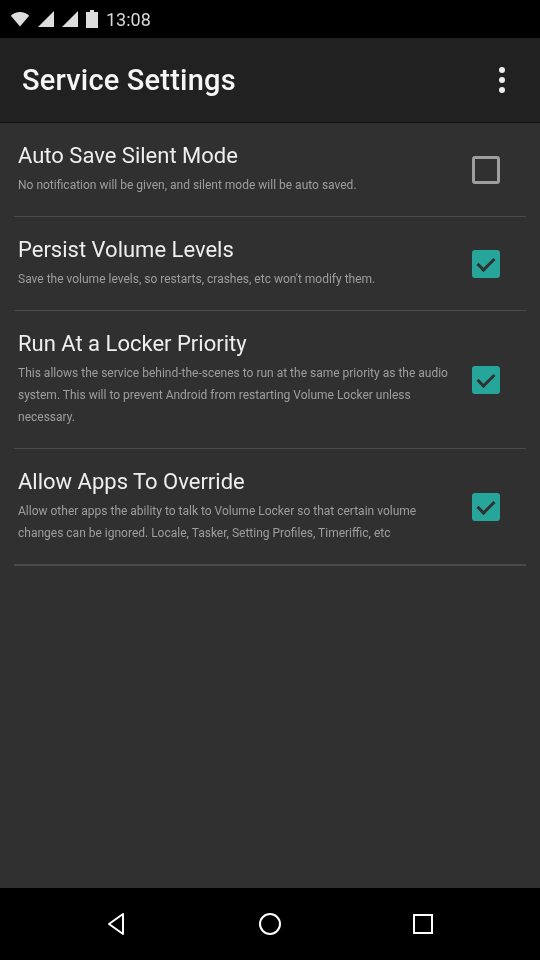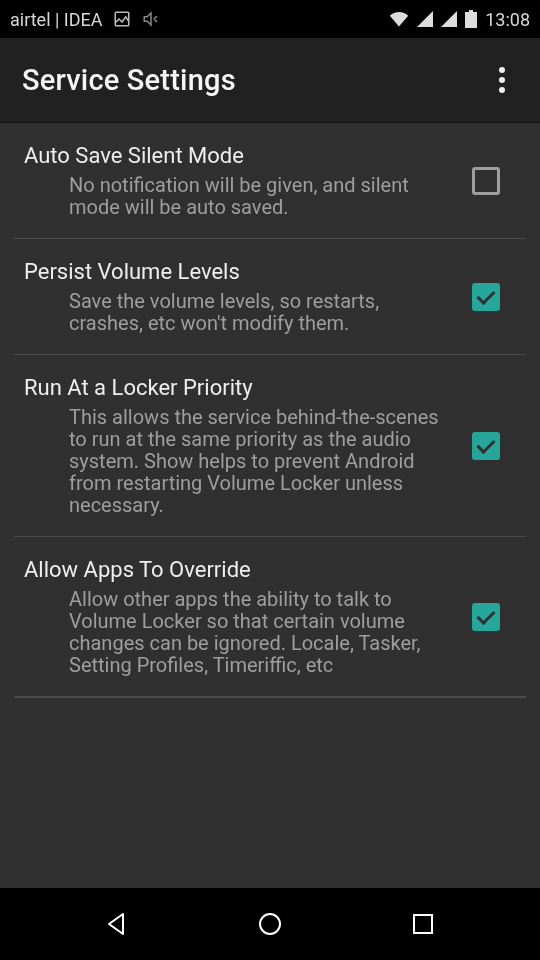--- a/index.html
+++ b/index.html
@@ -51,35 +51,34 @@
 
     .list {
       flex: 1;
       background: #303030;
       overflow: hidden;
     }
 
     .pref {
       display: flex;
       align-items: center;
-      padding: 20px 20px 20px 24px;
+      padding: 20px 20px 20px 18px;
       gap: 20px;
     }
     .pref-texts { flex: 1; }
     .pref-title {
       font-size: 22px;
       color: #eeeeee;
       font-weight: 400;
       margin-bottom: 6px;
     }
     .pref-summary {
-      font-size: 20px;
+      font-size: 12px;
       line-height: 22px;
       color: #9e9e9e;
-      margin-left: 45px;
     }
     .divider {
       height: 1px;
       background: #4a4a4a;
       margin-left: 14px;
       margin-right: 14px;
     }
 
     .checkbox {
       width: 28px; height: 28px;
@@ -114,34 +113,20 @@
     .nav-btn {
       width: 80px; height: 48px;
       display: flex; align-items: center; justify-content: center;
       cursor: pointer;
     }
   </style>
 </head>
 <body>
 
 <div class="statusbar">
-  <div class="statusbar-left">
-    <span>airtel | IDEA</span>
-    <span class="sb-ico">
-      <svg width="18" height="18" viewBox="0 0 24 24" fill="none" stroke="#bbb" stroke-width="2">
-          <rect x="3" y="3" width="18" height="18" rx="1"></rect>
-          <path d="M3 17l5-5 4 4 5-7 4 6"></path>
-        </svg>
-    </span>
-    <span class="sb-ico">
-      <svg width="20" height="18" viewBox="0 0 24 24" fill="#888">
-          <path d="M3 9v6h4l5 5V4L7 9H3zm13 3l4 4m0-8l-4 4" stroke="#888" stroke-width="2" fill="none"></path>
-        </svg>
-    </span>
-  </div>
   <div class="statusbar-right">
     <span class="sb-ico">
       <svg width="20" height="16" viewBox="0 0 24 18" fill="#ddd">
           <path d="M12 18L1 5c6-6 16-6 22 0L12 18z"></path>
         </svg>
     </span>
     <span class="sb-ico">
       <svg width="16" height="16" viewBox="0 0 16 16" fill="#ddd">
           <path d="M0 16L16 0v16H0z"></path>
         </svg>
@@ -190,21 +175,21 @@
         <div class="pref-title">Persist Volume Levels</div>
         <div class="pref-summary">Save the volume levels, so restarts, crashes, etc won't modify them.</div>
       </div>
       <div class="checkbox checked"></div>
     </div>
     <div class="divider"></div>
 
     <div class="pref">
       <div class="pref-texts">
         <div class="pref-title">Run At a Locker Priority</div>
-        <div class="pref-summary">This allows the service behind-the-scenes to run at the same priority as the audio system. Show helps to prevent Android from restarting Volume Locker unless necessary.</div>
+        <div class="pref-summary">This allows the service behind-the-scenes to run at the same priority as the audio system. This will to prevent Android from restarting Volume Locker unless necessary.</div>
       </div>
       <div class="checkbox checked"></div>
     </div>
     <div class="divider"></div>
 
     <div class="pref">
       <div class="pref-texts">
         <div class="pref-title">Allow Apps To Override</div>
         <div class="pref-summary">Allow other apps the ability to talk to Volume Locker so that certain volume changes can be ignored. Locale, Tasker, Setting Profiles, Timeriffic, etc</div>
       </div>

